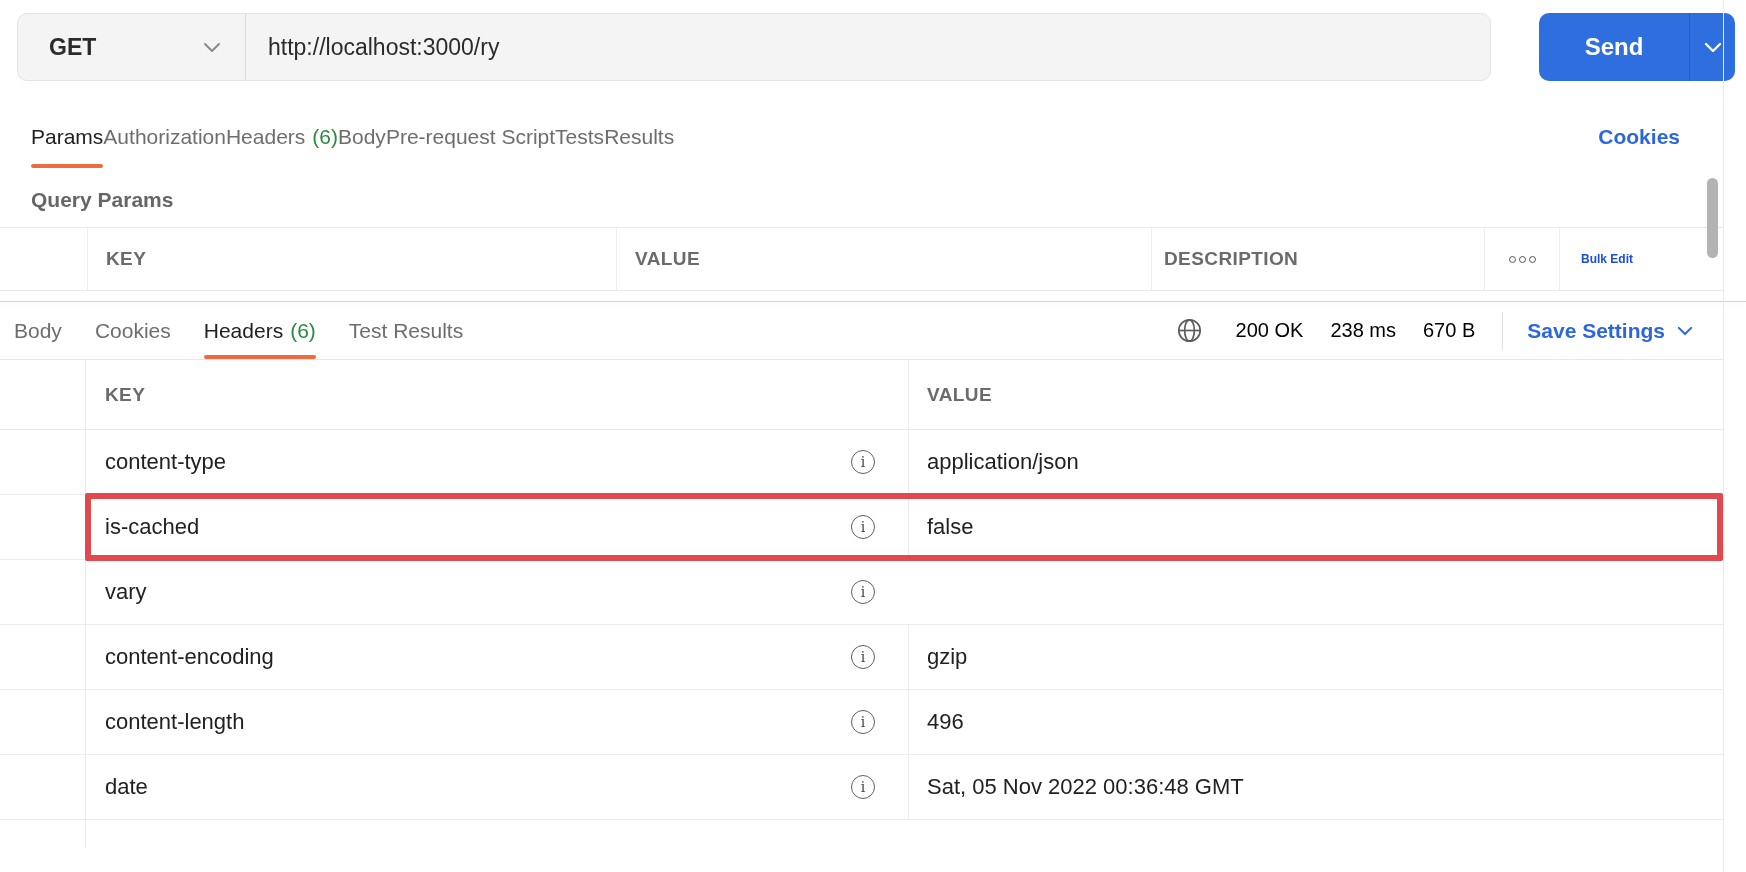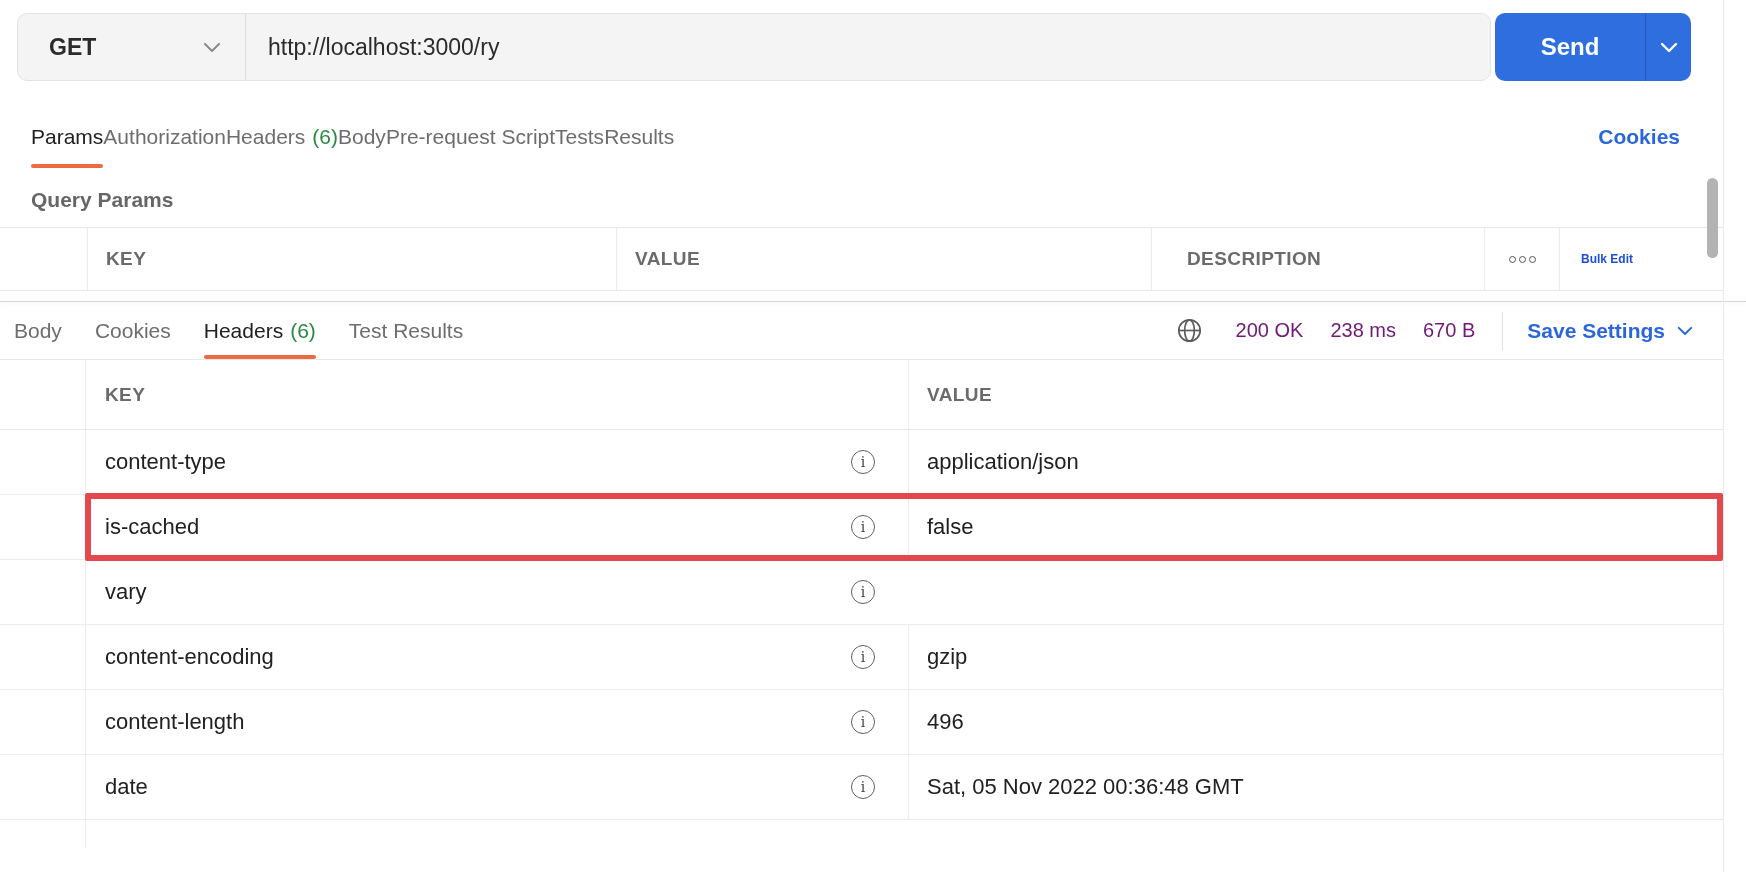--- a/index.html
+++ b/index.html
@@ -1,21 +1,21 @@
 <!DOCTYPE html>
 <html><head>
 <meta charset="utf-8">
 <style>
   * { box-sizing: border-box; margin: 0; padding: 0; }
   html,body { width:1746px; height:872px; background:#fff; overflow:hidden;
               font-family:"Liberation Sans", sans-serif; color:#212121; }
   #app { position:relative; width:1746px; height:872px; }
 
   
-  .topbar { display:flex; padding:13px 0 0 17px; height:81px; }
+  .topbar { display:flex; padding:13px 0 0 17px; height:81px;gap:44px; }
   .url-group { display:flex; width:1474px; height:68px; background:#f4f4f4;
                border:1px solid #e3e3e3; border-radius:10px; overflow:hidden; }
   .method { width:228px; display:flex; align-items:center; justify-content:space-between;
             padding:0 24px 0 31px; border-right:1px solid #dcdcdc; cursor:pointer; }
   .method-label { font-size:23px; font-weight:600; color:#2b2b2b; }
   .url-input { flex:1; display:flex; align-items:center; padding-left:22px;
                font-size:23px; color:#2b2b2b; }
   .send { margin-left:4px; width:196px; height:68px; background:#2f6edf; color:#fff;
           border-radius:10px; display:flex; overflow:hidden; }
   .send-main { flex:1; display:flex; align-items:center; justify-content:center;
@@ -37,37 +37,37 @@
 
   
   .ptable { margin-top:15px; width:1723px; height:64px; display:flex; align-items:stretch;
             border-top:1px solid #e8e8e8; border-bottom:1px solid #e8e8e8; }
   .pcell { display:flex; align-items:center; font-size:19px; font-weight:600;
            color:#6b6b6b; letter-spacing:0.4px; }
   .pcell + .pcell { border-left:1px solid #ececec; }
   .pc-check { width:87px; }
   .pc-key   { width:529px; padding-left:18px; }
   .pc-value { width:535px; padding-left:18px; }
-  .pc-desc  { width:333px; padding-left:35px; }
+  .pc-desc  { width:333px; padding-left:12px; }
   .pc-more  { width:75px; justify-content:center; gap:3px; cursor:pointer; }
   .pc-bulk  { width:164px; padding-left:21px; color:#1d4ed8; font-size:12px;
               letter-spacing:0; cursor:pointer; }
   .dot { width:7px; height:7px; border:1.4px solid #555; border-radius:50%; }
 
   .section-divider { margin-top:10px; height:1px; background:#d4d4d4;
                      box-shadow:0 2px 4px rgba(0,0,0,0.07); }
 
   
   .resp-bar { width:1723px; height:58px; display:flex; align-items:center; padding-left:14px;
               border-bottom:1px solid #e8e8e8; font-size:21px; color:#6d6d6d; }
   .resp-tabs { display:flex; gap:33px; height:100%; }
   .resp-bar .tab.active .label-main { color:#212121; }
   .status-area { margin-left:auto; display:flex; align-items:center; margin-right:30px; }
   .globe { display:flex; align-items:center; margin-right:33px; cursor:pointer; }
-  .stat { color:#701a75; font-size:20px; margin-right:27px; white-space:nowrap; }
+  .stat { color:#000000; font-size:20px; margin-right:27px; white-space:nowrap; }
   .vdiv { width:1px; height:38px; background:#e2e2e2; margin-right:24px; }
   .save-resp { display:flex; align-items:center; gap:12px; color:#2b66dd;
                font-size:21px; font-weight:600; cursor:pointer; white-space:nowrap; }
 
   
   .rtable { width:1723px; }
   .rrow { display:flex; height:65px; border-bottom:1px solid #ececec; font-size:22px; }
   .rrow.rhead { height:70px; border-bottom:1px solid #e8e8e8; }
   .rc-check { width:86px; border-right:1px solid #ececec; }
   .row-content { flex:1; display:flex; position:relative; }

